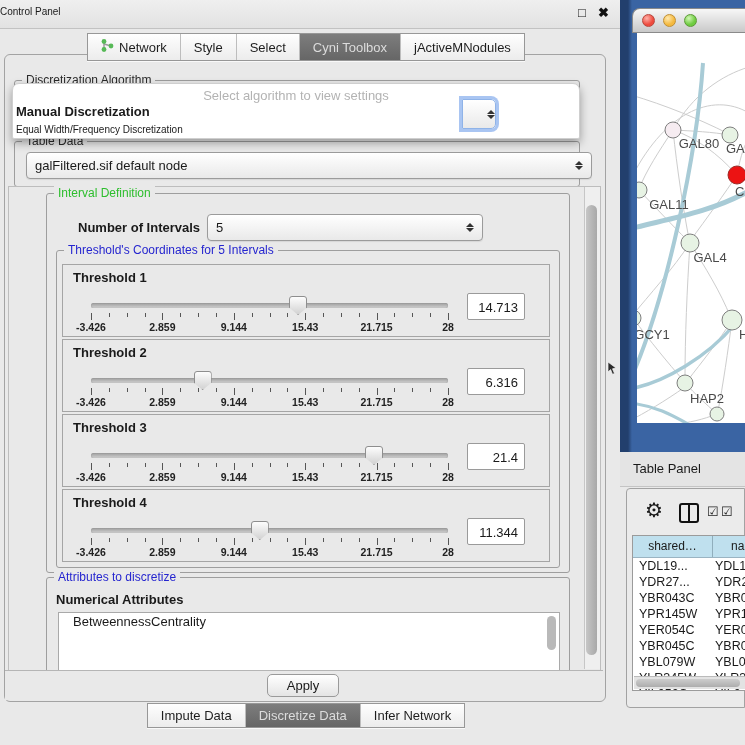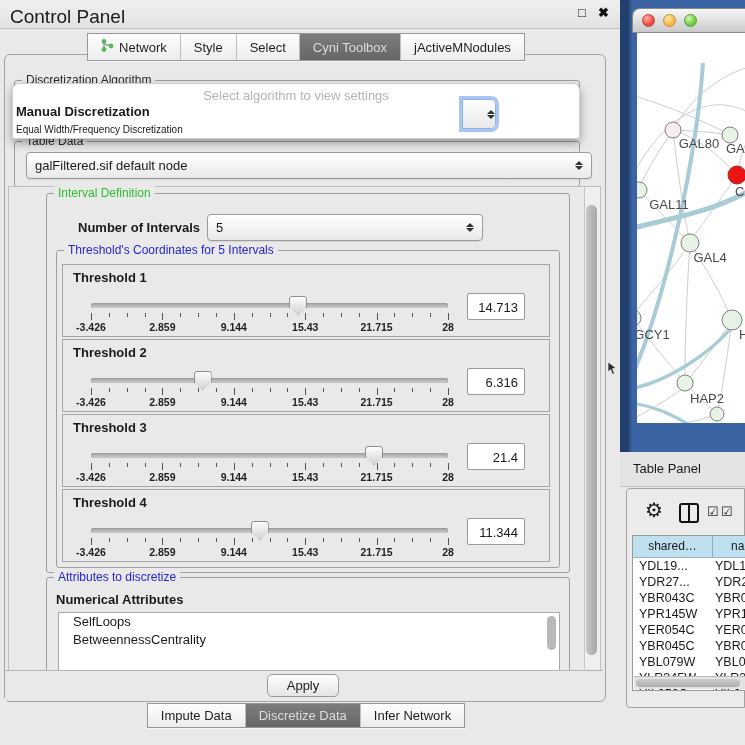--- a/index.html
+++ b/index.html
@@ -4,21 +4,21 @@
 <style>
   html,body{margin:0;padding:0}
   body{width:745px;height:745px;position:relative;overflow:hidden;background:#e9e9e9;
        font-family:"Liberation Sans",sans-serif;color:#1a1a1a;-webkit-font-smoothing:antialiased}
   .abs{position:absolute}
   .nw{white-space:nowrap}
 
   
   #titlebar{left:0;top:0;width:620px;height:28px;background:linear-gradient(#efefef,#e2e2e2);
             border-bottom:1px solid #c2c2c2}
-  #titlebar .title{position:absolute;left:10px;top:6px;font-size:19px}
+  #titlebar .title{position:absolute;left:0;top:6px;font-size:10px}
   .winbtn{position:absolute;top:5px;font-size:13px;font-weight:bold;color:#111;line-height:16px}
 
   
   .tabwrap{left:0;width:612px;display:flex;justify-content:center;z-index:6}
   #top-tabs{top:33px}
   #bottom-tabs{top:703px}
   .seg-group{display:flex;border:1px solid #979797;border-radius:0;overflow:hidden;
              background:linear-gradient(#fefefe,#ececec);box-shadow:0 1px 0 rgba(255,255,255,.7)}
   .seg{padding:4px 13px;font-size:13px;display:flex;align-items:center;gap:5px;
        border-left:1px solid #bdbdbd;color:#1d1d1d;cursor:default}
@@ -343,21 +343,20 @@
       <div class="thumb" style="left: 187.788px;"></div>
       <div class="vbox">11.344</div>
     </div>
   </div>
 
 <div class="group" style="left:46px;top:577px;width:522px;height:95px">
   <span class="gtitle gt-blue">Attributes to discretize</span>
 </div>
 <div class="abs nw" style="left:56px;top:592px;font-size:13px;font-weight:bold">Numerical Attributes</div>
 <div id="attr-list" class="abs">
-  <div class="attr-item">SelfLoops</div>
     <div class="attr-item">BetweennessCentrality</div>
     <div id="attr-sb"></div>
 </div>
 
 <div id="bottom-bar" class="abs">
   <div id="apply-btn">Apply</div>
 </div>
 
 <div id="bottom-tabs" class="abs tabwrap">
     <div class="seg-group">

